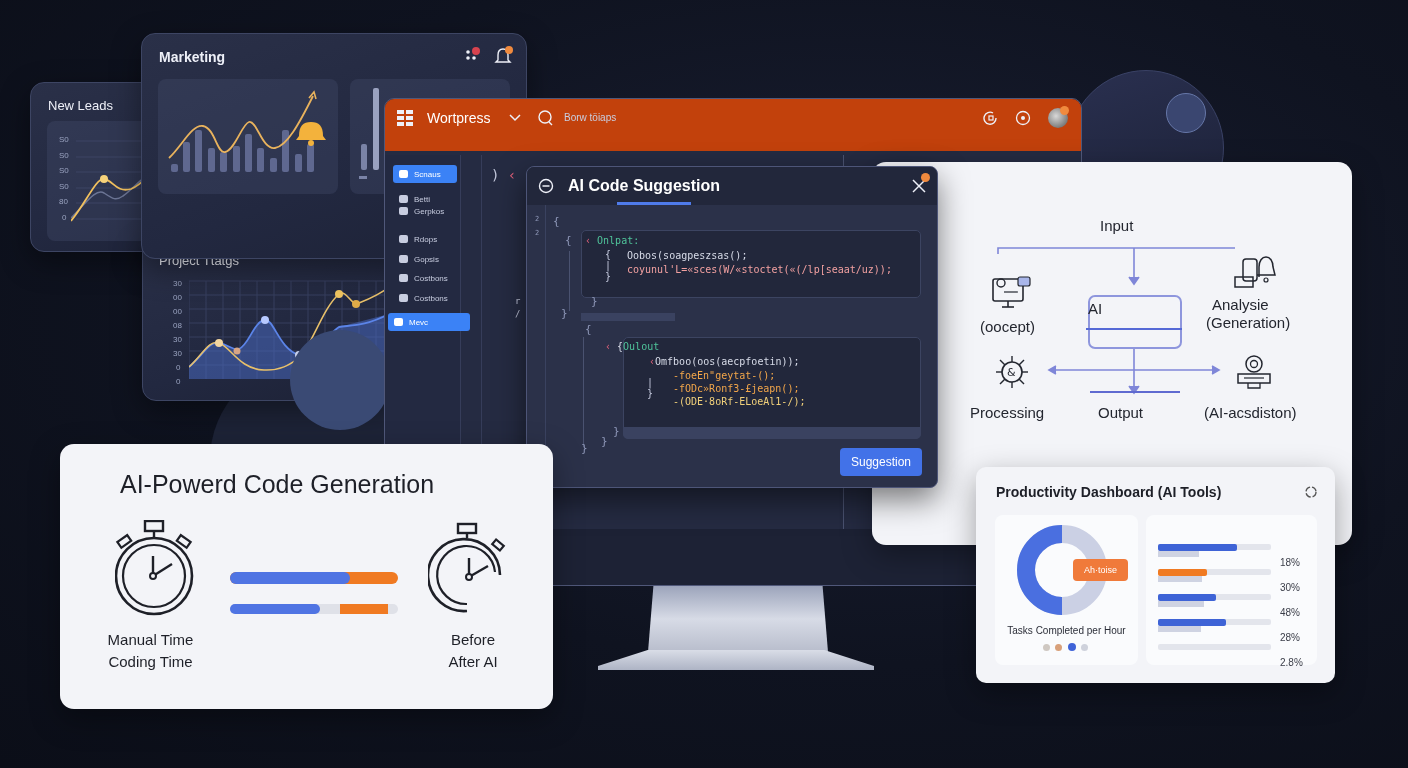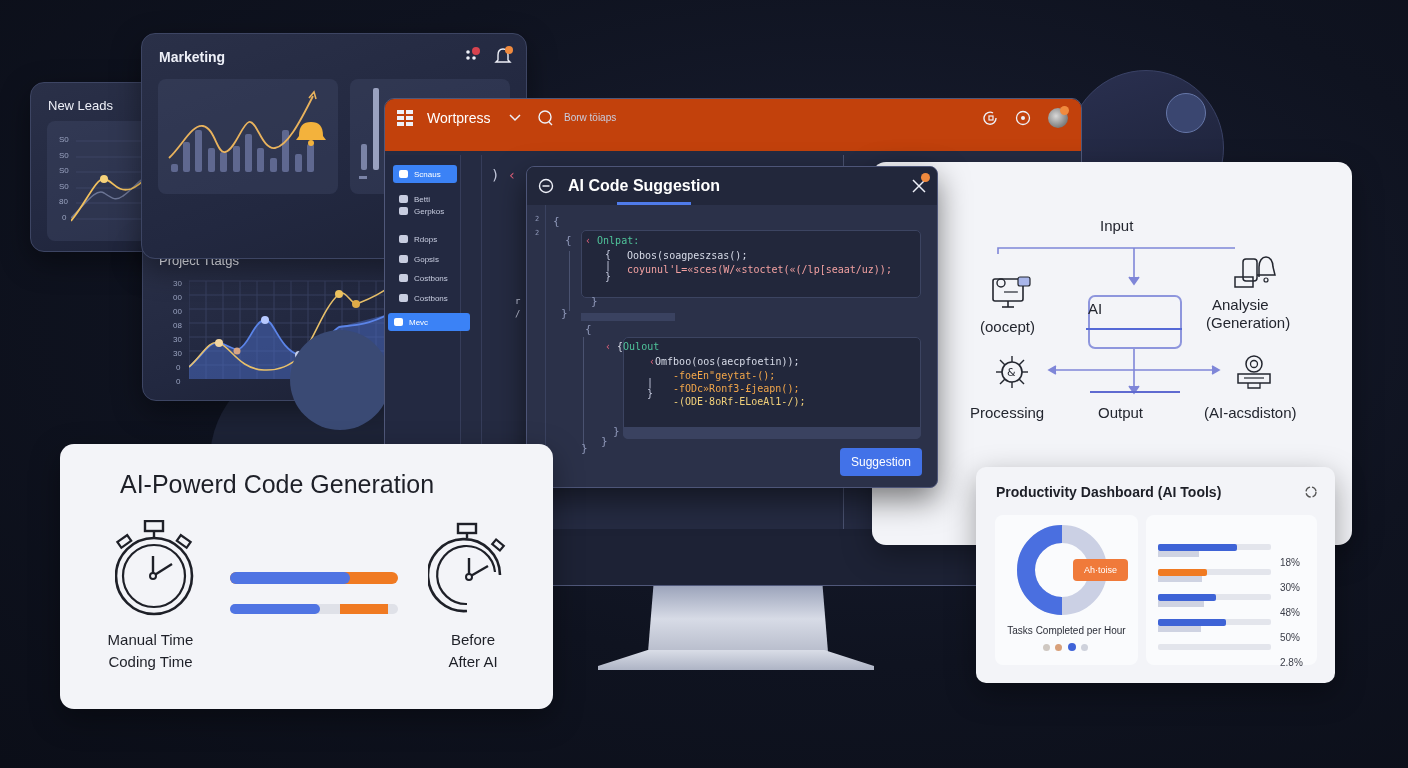--- a/index.html
+++ b/index.html
@@ -421,21 +421,21 @@
     <div class="bar-sub" style="left: 1158px; top: 576px; width: 44px;"></div>
     <div class="bar-fill" style="left: 1158px; top: 569px; width: 49px; background: rgb(240, 122, 34);"></div>
     <div class="pct" style="left: 1280px; top: 566px;">30%</div>
     <div class="bar-track" style="left: 1158px; top: 594px; width: 113px;"></div>
     <div class="bar-sub" style="left: 1158px; top: 601px; width: 46px;"></div>
     <div class="bar-fill" style="left: 1158px; top: 594px; width: 58px; background: rgb(62, 99, 214);"></div>
     <div class="pct" style="left: 1280px; top: 591px;">48%</div>
     <div class="bar-track" style="left: 1158px; top: 619px; width: 113px;"></div>
     <div class="bar-sub" style="left: 1158px; top: 626px; width: 43px;"></div>
     <div class="bar-fill" style="left: 1158px; top: 619px; width: 68px; background: rgb(62, 99, 214);"></div>
-    <div class="pct" style="left: 1280px; top: 616px;">50%</div>
+    <div class="pct" style="left: 1280px; top: 616px;">28%</div>
     <div class="bar-track" style="left: 1158px; top: 644px; width: 113px;"></div>
     <div class="pct" style="left: 1280px; top: 641px;">2.8%</div>
   </div>
 
 <div class="light" style="left:60px;top:444px;width:493px;height:265px;"></div>
 <div class="gen-title">AI-Powerd Code Generation</div>
 <svg class="abs" style="left:115px;top:520px;" width="80" height="96">
   <rect x="30" y="1" width="18" height="10" stroke="#1e2028" stroke-width="2.4" fill="none"></rect>
   <line x1="39" y1="11" x2="39" y2="17" stroke="#1e2028" stroke-width="2.4"></line>
   <rect x="3" y="18" width="12" height="7" transform="rotate(-35 9 21)" stroke="#1e2028" stroke-width="2.2" fill="none"></rect>

